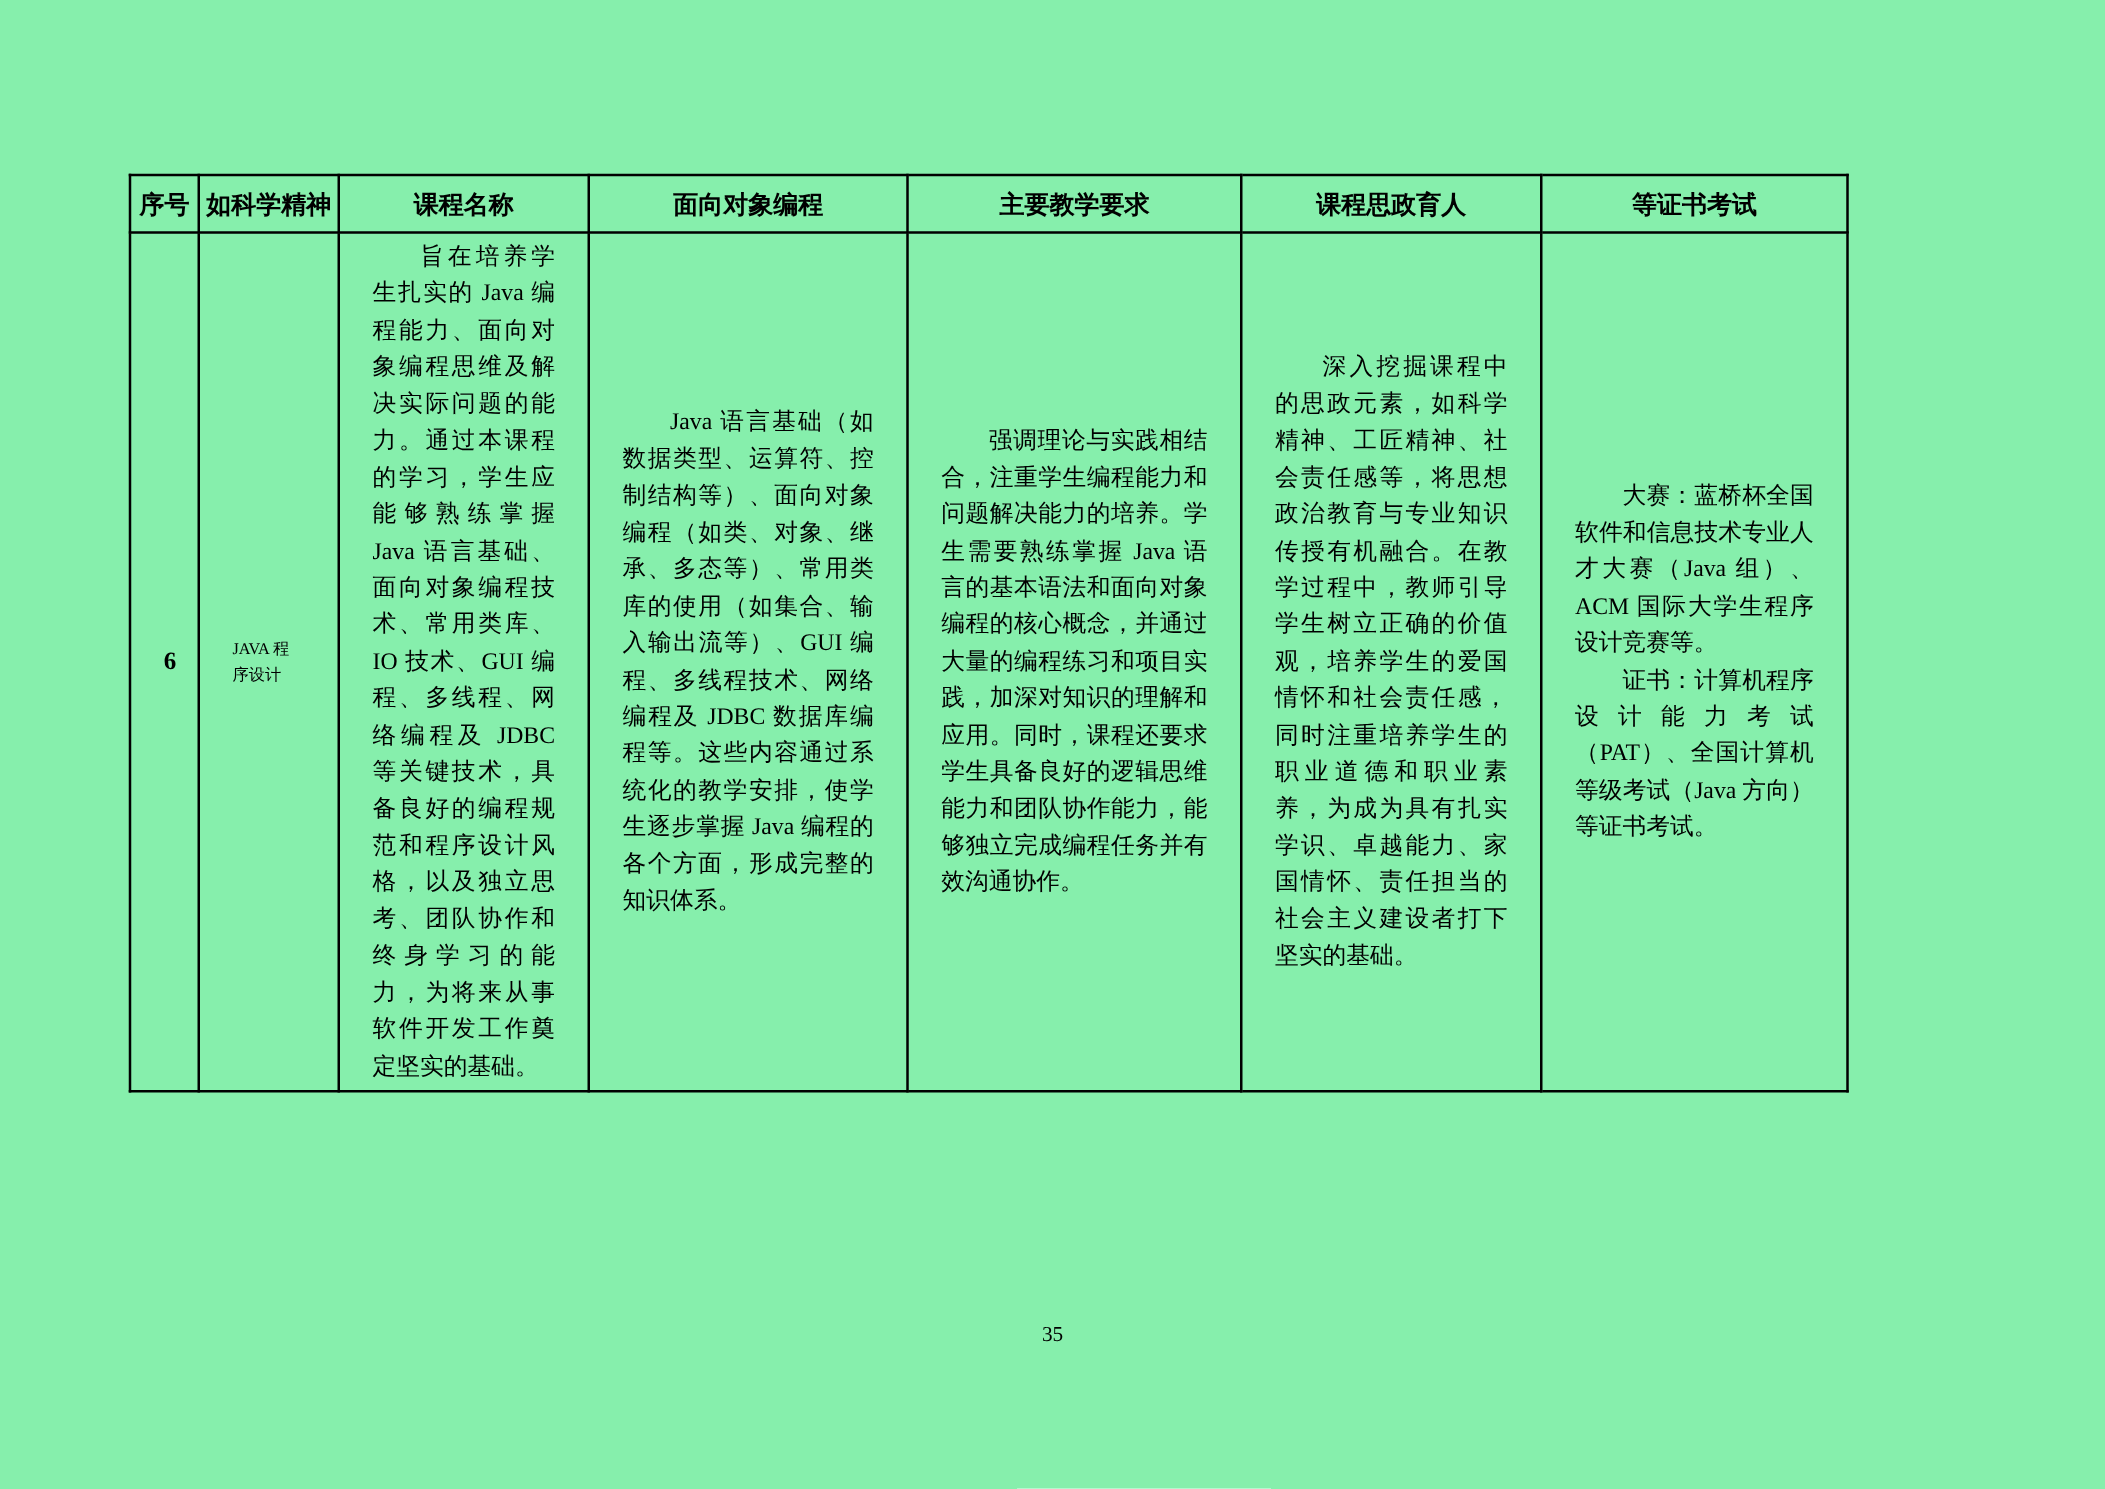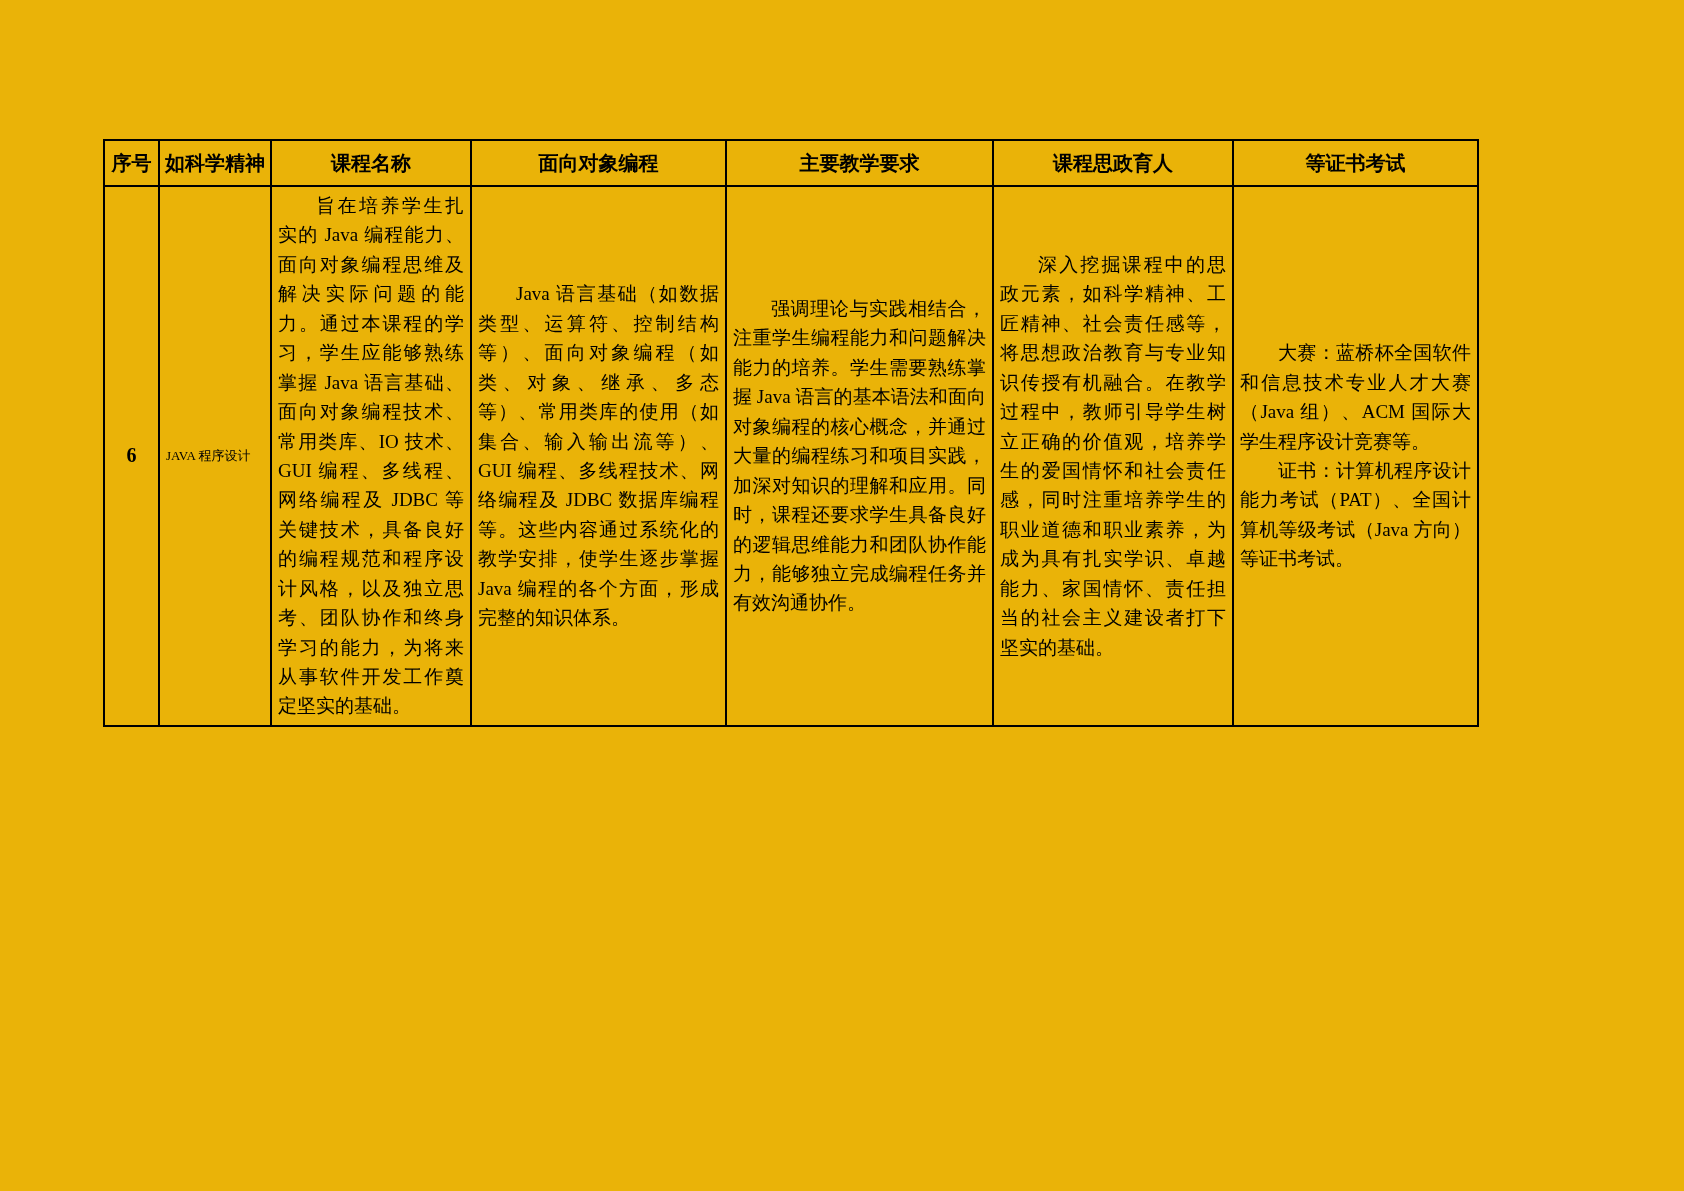--- a/index.html
+++ b/index.html
@@ -5,35 +5,35 @@
   * { margin: 0; padding: 0; box-sizing: border-box; }
   html, body {
     width: 1684px; height: 1191px;
     background: #ffffff;
     font-family: "Liberation Serif", "DejaVu Serif", serif;
     color: #000;
   }
   .page {
     position: relative;
     width: 1684px; height: 1191px;
-    background: #eab308;
+    background: #86efac;
     overflow: hidden;
   }
   table.course-table {
     position: absolute;
     left: 103px; top: 139px;
     width: 1374px;
     border-collapse: collapse;
     table-layout: fixed;
   }
   table.course-table th,
   table.course-table td {
     border: 2px solid #000;
     vertical-align: middle;
-    padding: 4px 6px;
+    padding: 4px 26px;
   }
   table.course-table thead th {
     height: 46px;
     font-size: 20px;
     font-weight: bold;
     text-align: center;
     padding: 2px 4px;
   }
   table.course-table tbody tr { height: 525px; }
   td.c-index {
@@ -107,14 +107,15 @@
           <div class="para">深入挖掘课程中的思政元素，如科学精神、工匠精神、社会责任感等，将思想政治教育与专业知识传授有机融合。在教学过程中，教师引导学生树立正确的价值观，培养学生的爱国情怀和社会责任感，同时注重培养学生的职业道德和职业素养，为成为具有扎实学识、卓越能力、家国情怀、责任担当的社会主义建设者打下坚实的基础。</div>
         </td>
         <td class="c-text">
           <div class="para">大赛：蓝桥杯全国软件和信息技术专业人才大赛（Java 组）、ACM 国际大学生程序设计竞赛等。</div>
           <div class="para">证书：计算机程序设计能力考试（PAT）、全国计算机等级考试（Java 方向）等证书考试。</div>
         </td>
       </tr>
     </tbody>
   </table>
 
+  <div class="page-number">35</div>
 
 </div>
 
 </body></html>

